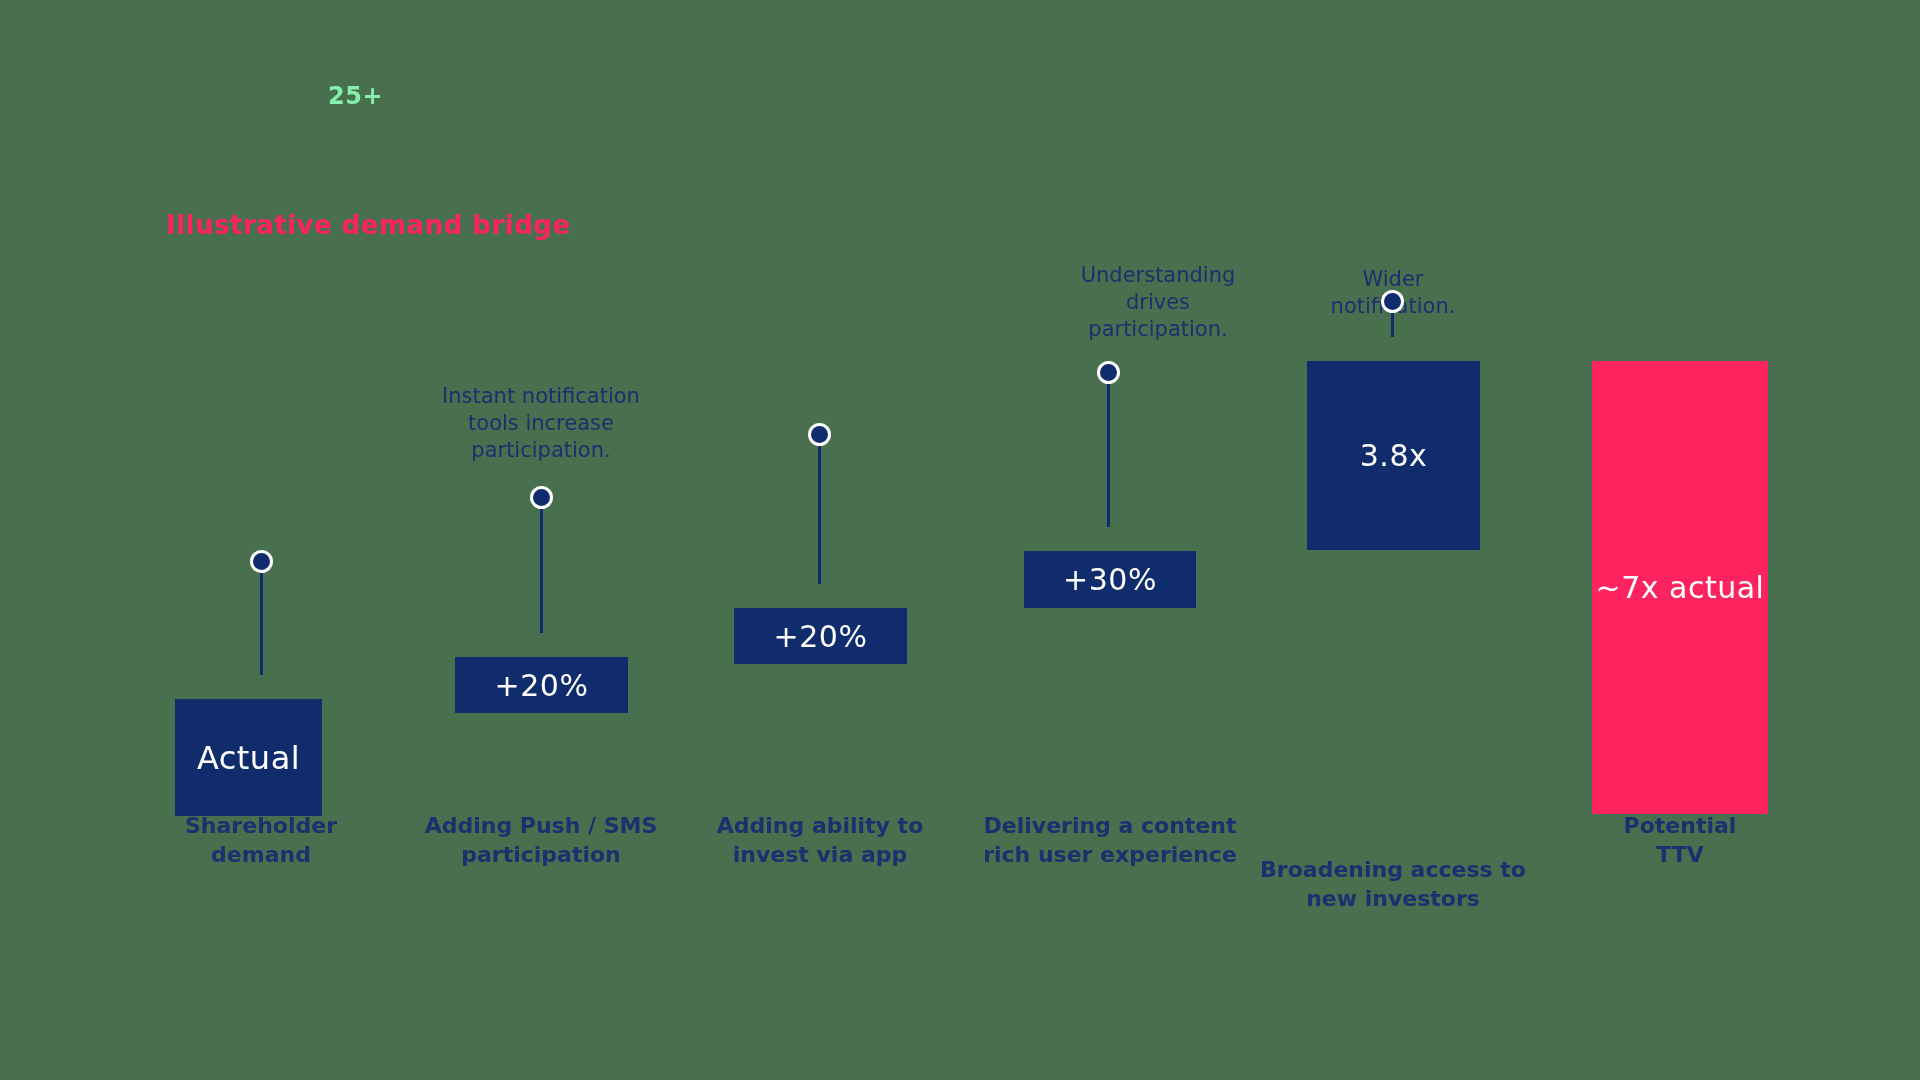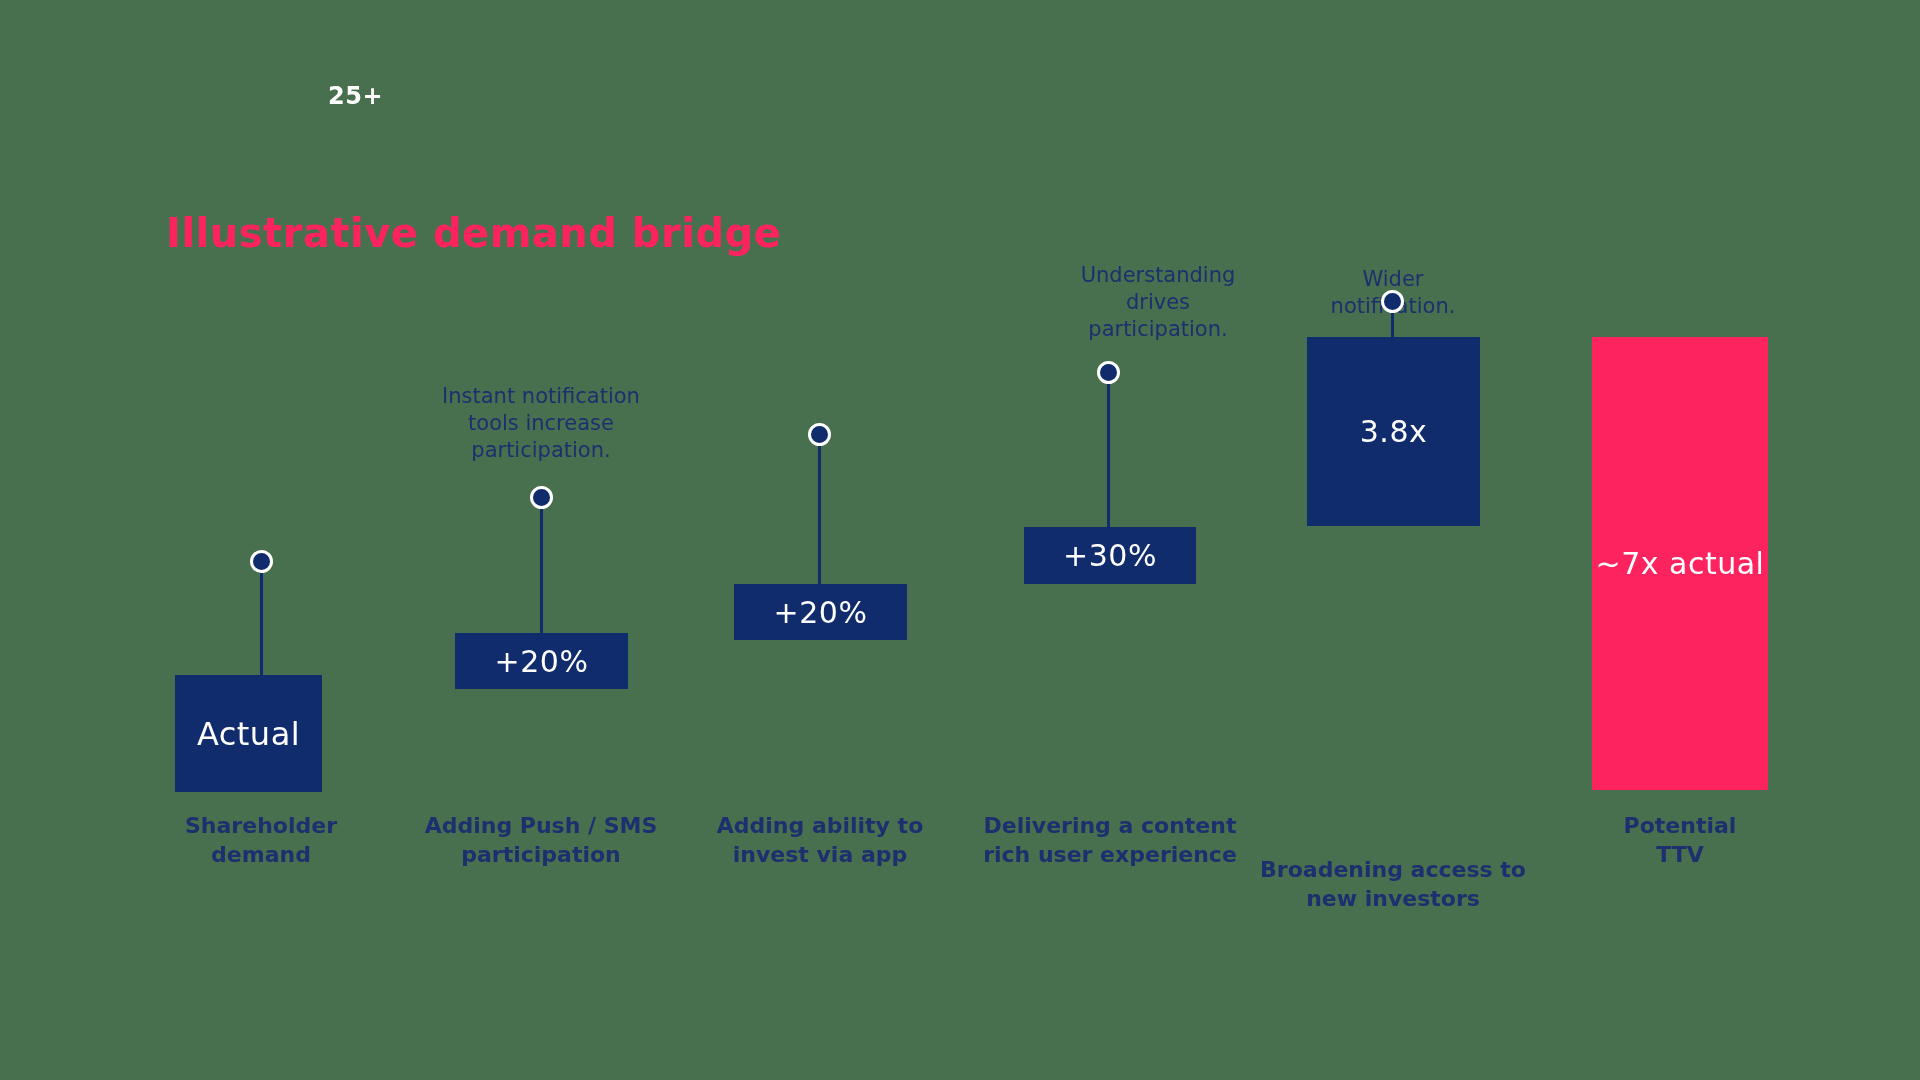--- a/index.html
+++ b/index.html
@@ -7,30 +7,30 @@
     position: relative;
     width: 1920px;
     height: 1080px;
     background: #48704E;
     overflow: hidden;
     font-family: "DejaVu Sans", sans-serif;
   }
   .badge {
     position: absolute;
     left: 328px; top: 82px;
-    color: #ffffff;
+    color: #86efac;
     font-size: 24px;
     font-weight: 700;
     letter-spacing: 0.5px;
   }
   .title {
     position: absolute;
     left: 166px; top: 210px;
     color: #FC235E;
-    font-size: 40px;
+    font-size: 26px;
     font-weight: 700;
     letter-spacing: 0.5px;
     text-align: right;
   }
   .ann {
     position: absolute;
     width: 300px;
     color: #1D2F6F;
     font-size: 21px;
     font-weight: 500;
@@ -68,20 +68,21 @@
   .bar {
     position: absolute;
     background: #112C6D;
     display: flex;
     align-items: center;
     justify-content: center;
     color: #FFFFFF;
     font-weight: 500;
     font-size: 30px;
     letter-spacing: 0.5px;
+    margin-top: 24px;
   }
   .c1.bar { left: 175px;  top: 675px; width: 147px; height: 117px; font-size: 32px; }
   .c2.bar { left: 455px;  top: 633px; width: 173px; height: 56px; }
   .c3.bar { left: 734px;  top: 584px; width: 173px; height: 56px; }
   .c4.bar { left: 1024px; top: 527px; width: 172px; height: 57px; }
   .c5.bar { left: 1307px; top: 337px; width: 173px; height: 189px; }
   .c6.bar { left: 1592px; top: 337px; width: 176px; height: 453px; background: #FC235E; }
   .xlabel {
     position: absolute;
     top: 812px;

